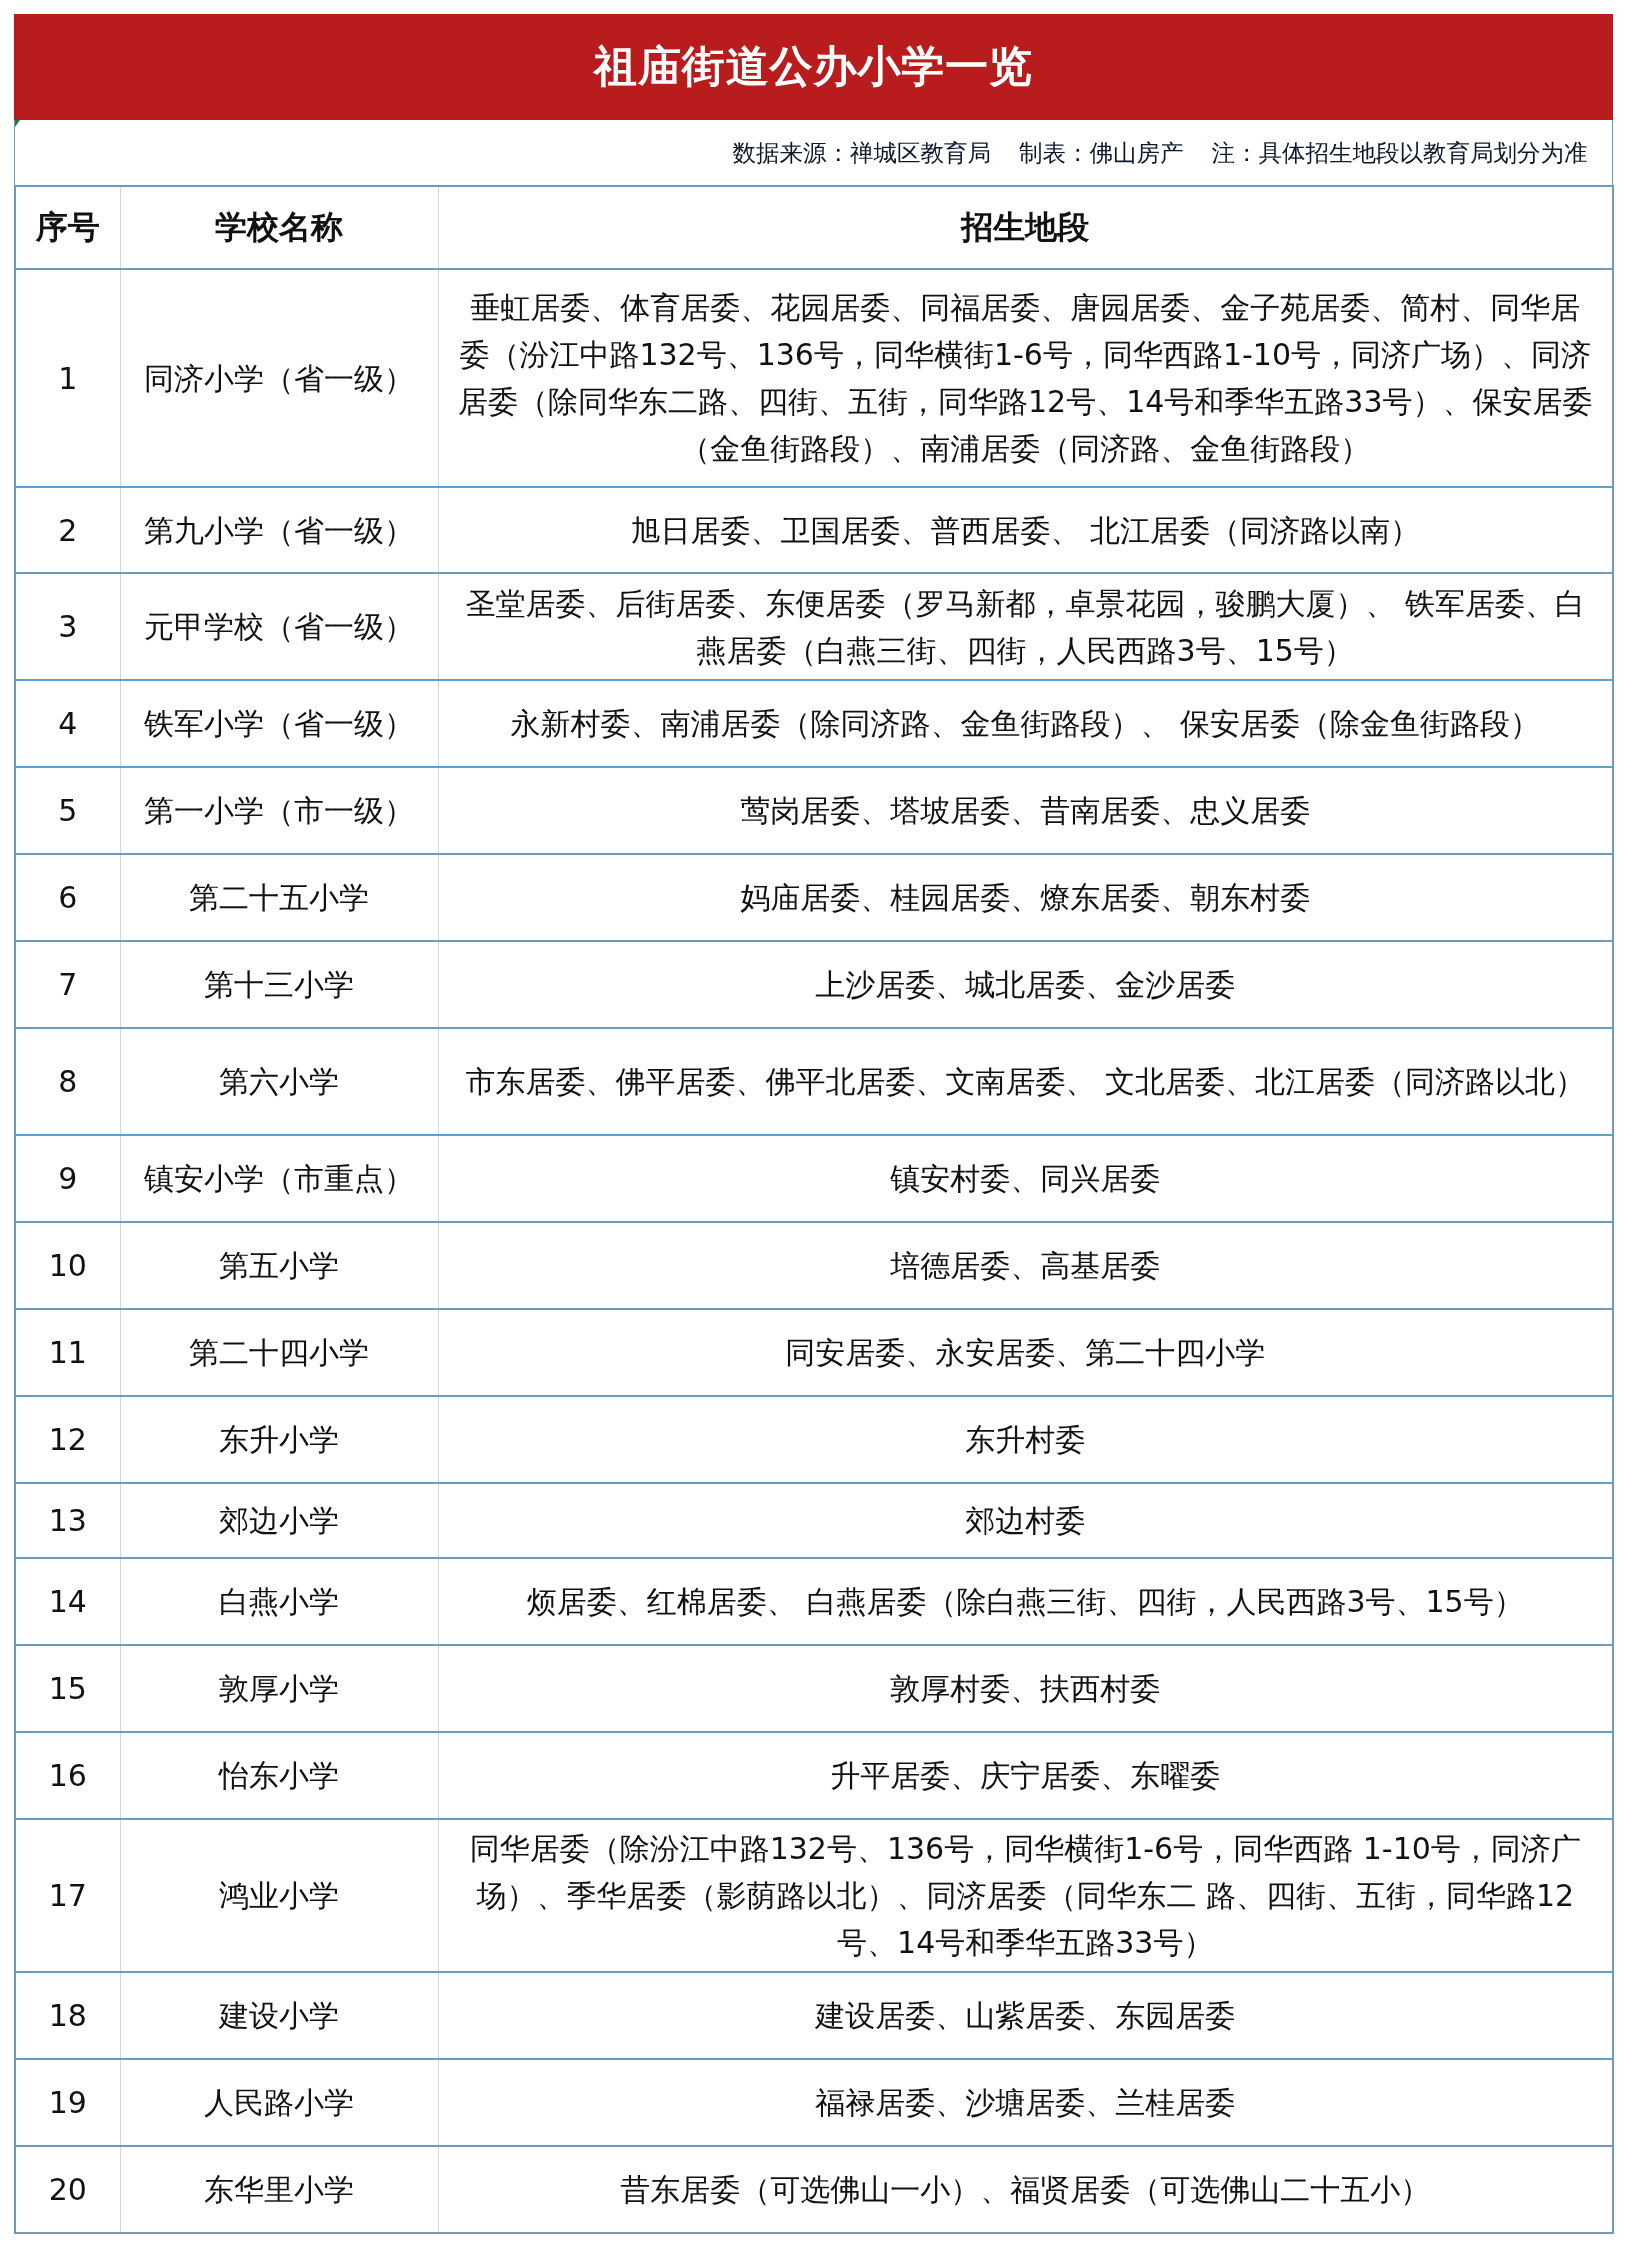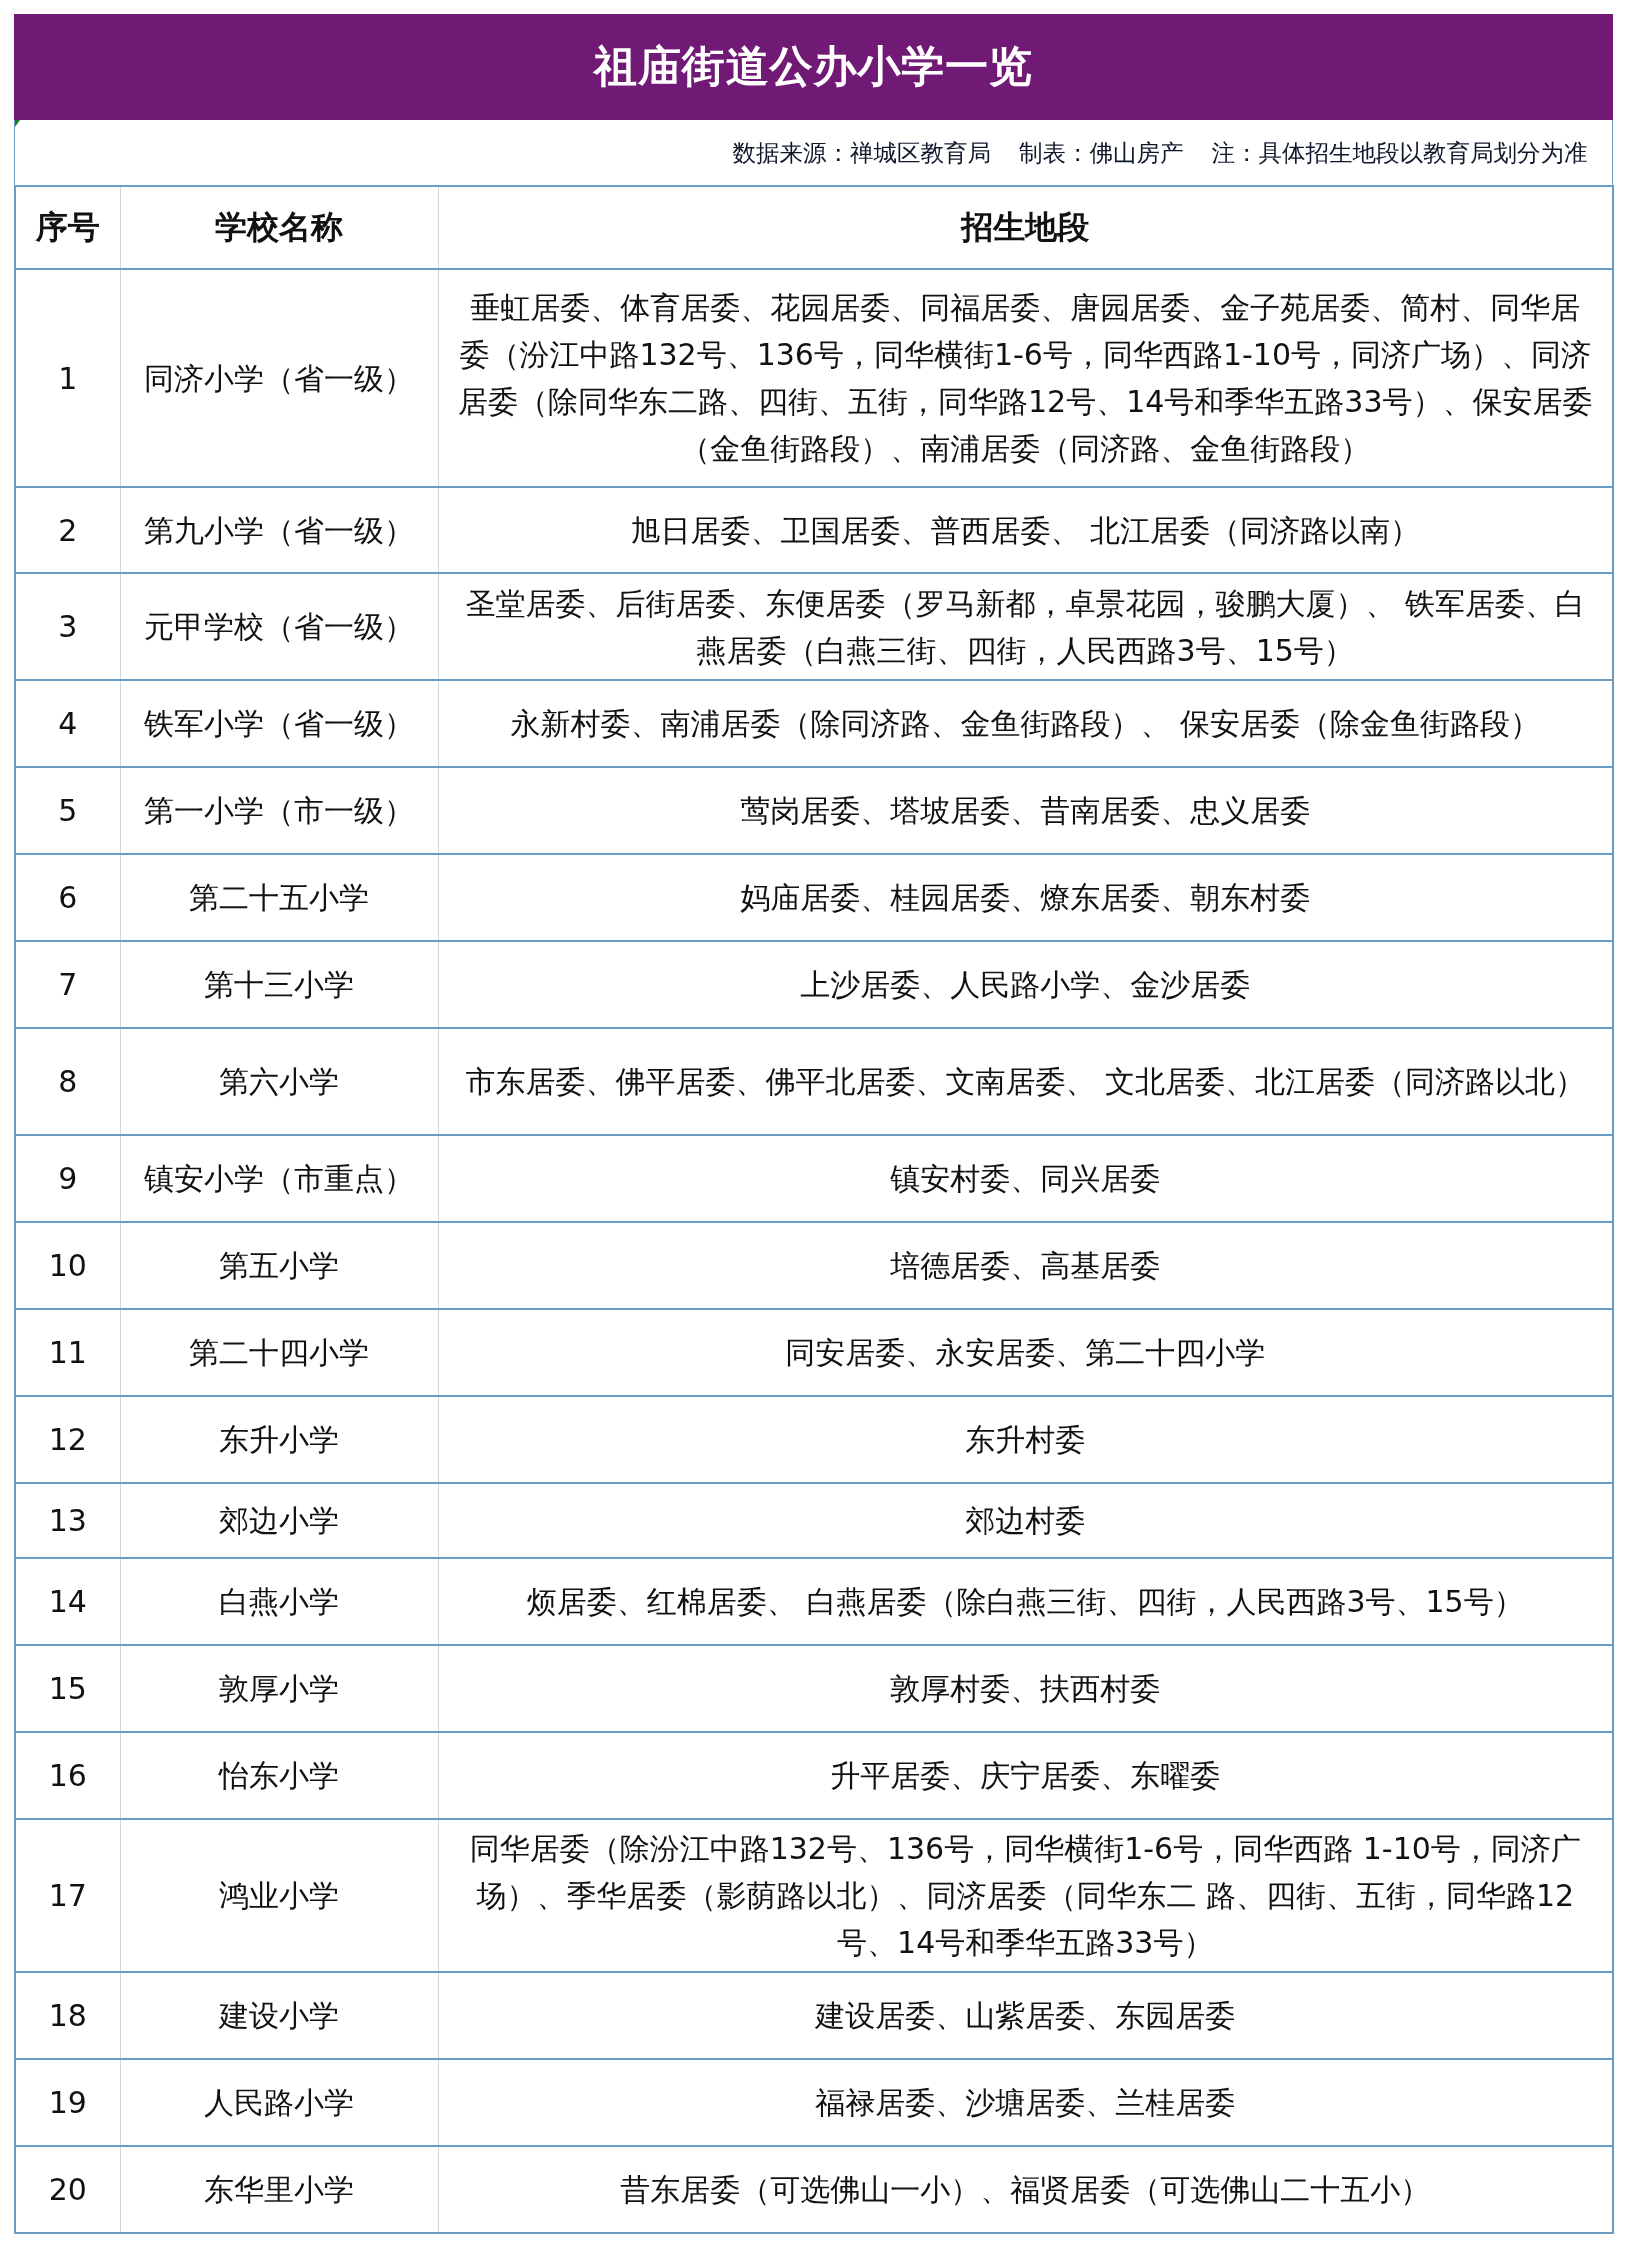--- a/index.html
+++ b/index.html
@@ -1,18 +1,18 @@
 <!DOCTYPE html>
 <html style="font-size:15px"><head>
 <meta charset="utf-8">
 <style>
   html,body{margin:0;padding:0;background:#fff;}
   body{width:1633px;height:2262px;position:relative;font-family:"DejaVu Sans","Liberation Sans",sans-serif;color:#111;}
   .sheet{position:absolute;left:14px;top:14px;width:1599px;}
-  .title-bar{height:106px;background:#701a75;display:flex;align-items:center;justify-content:center;color:#fff;font-weight:bold;font-size:43px;letter-spacing:0.9px;}
+  .title-bar{height:106px;background:#b91c1c;display:flex;align-items:center;justify-content:center;color:#fff;font-weight:bold;font-size:43px;letter-spacing:0.9px;}
   .subtitle-row{height:65px;border-left:1.9px solid #6A9BC3;border-right:1.9px solid #6A9BC3;display:flex;align-items:center;justify-content:flex-end;padding-right:24.5px;font-size:23.5px;color:#0f172a;position:relative;box-sizing:border-box;}
   .subtitle-row .marker{position:absolute;left:0;top:0;width:0;height:0;border-top:7.5px solid #1a7f2e;border-right:5.6px solid transparent;}
   .subtitle-row span{margin-left:28px;}
   table{border-collapse:collapse;width:1599px;table-layout:fixed;}
   td,th{border-top:2.8px solid #6A9BC3;border-bottom:2.8px solid #6A9BC3;border-left:1.9px solid #cfd6dc;border-right:1.9px solid #cfd6dc;text-align:center;vertical-align:middle;padding:0 7.5px;font-size:30px;line-height:47px;font-weight:normal;}
   td:first-child,th:first-child{border-left:2.8px solid #6A9BC3;margin-top:28px;}
   td:last-child,th:last-child{border-right:2.8px solid #6A9BC3;}
   th{font-weight:bold;font-size:32px;height:81px;}
   col.c1{width:105px;} col.c2{width:318px;} col.c3{width:1175px;}
   td.num{font-size:30px;}
@@ -69,21 +69,21 @@
           <td class="zone">莺岗居委、塔坡居委、昔南居委、忠义居委</td>
         </tr>
         <tr style="height: 87px;">
           <td class="num">6</td>
           <td>第二十五小学</td>
           <td class="zone">妈庙居委、桂园居委、燎东居委、朝东村委</td>
         </tr>
         <tr style="height: 87px;">
           <td class="num">7</td>
           <td>第十三小学</td>
-          <td class="zone">上沙居委、人民路小学、金沙居委</td>
+          <td class="zone">上沙居委、城北居委、金沙居委</td>
         </tr>
         <tr style="height: 107px;">
           <td class="num">8</td>
           <td>第六小学</td>
           <td class="zone">市东居委、佛平居委、佛平北居委、文南居委、 文北居委、北江居委（同济路以北）</td>
         </tr>
         <tr style="height: 87px;">
           <td class="num">9</td>
           <td>镇安小学（市重点）</td>
           <td class="zone">镇安村委、同兴居委</td>

